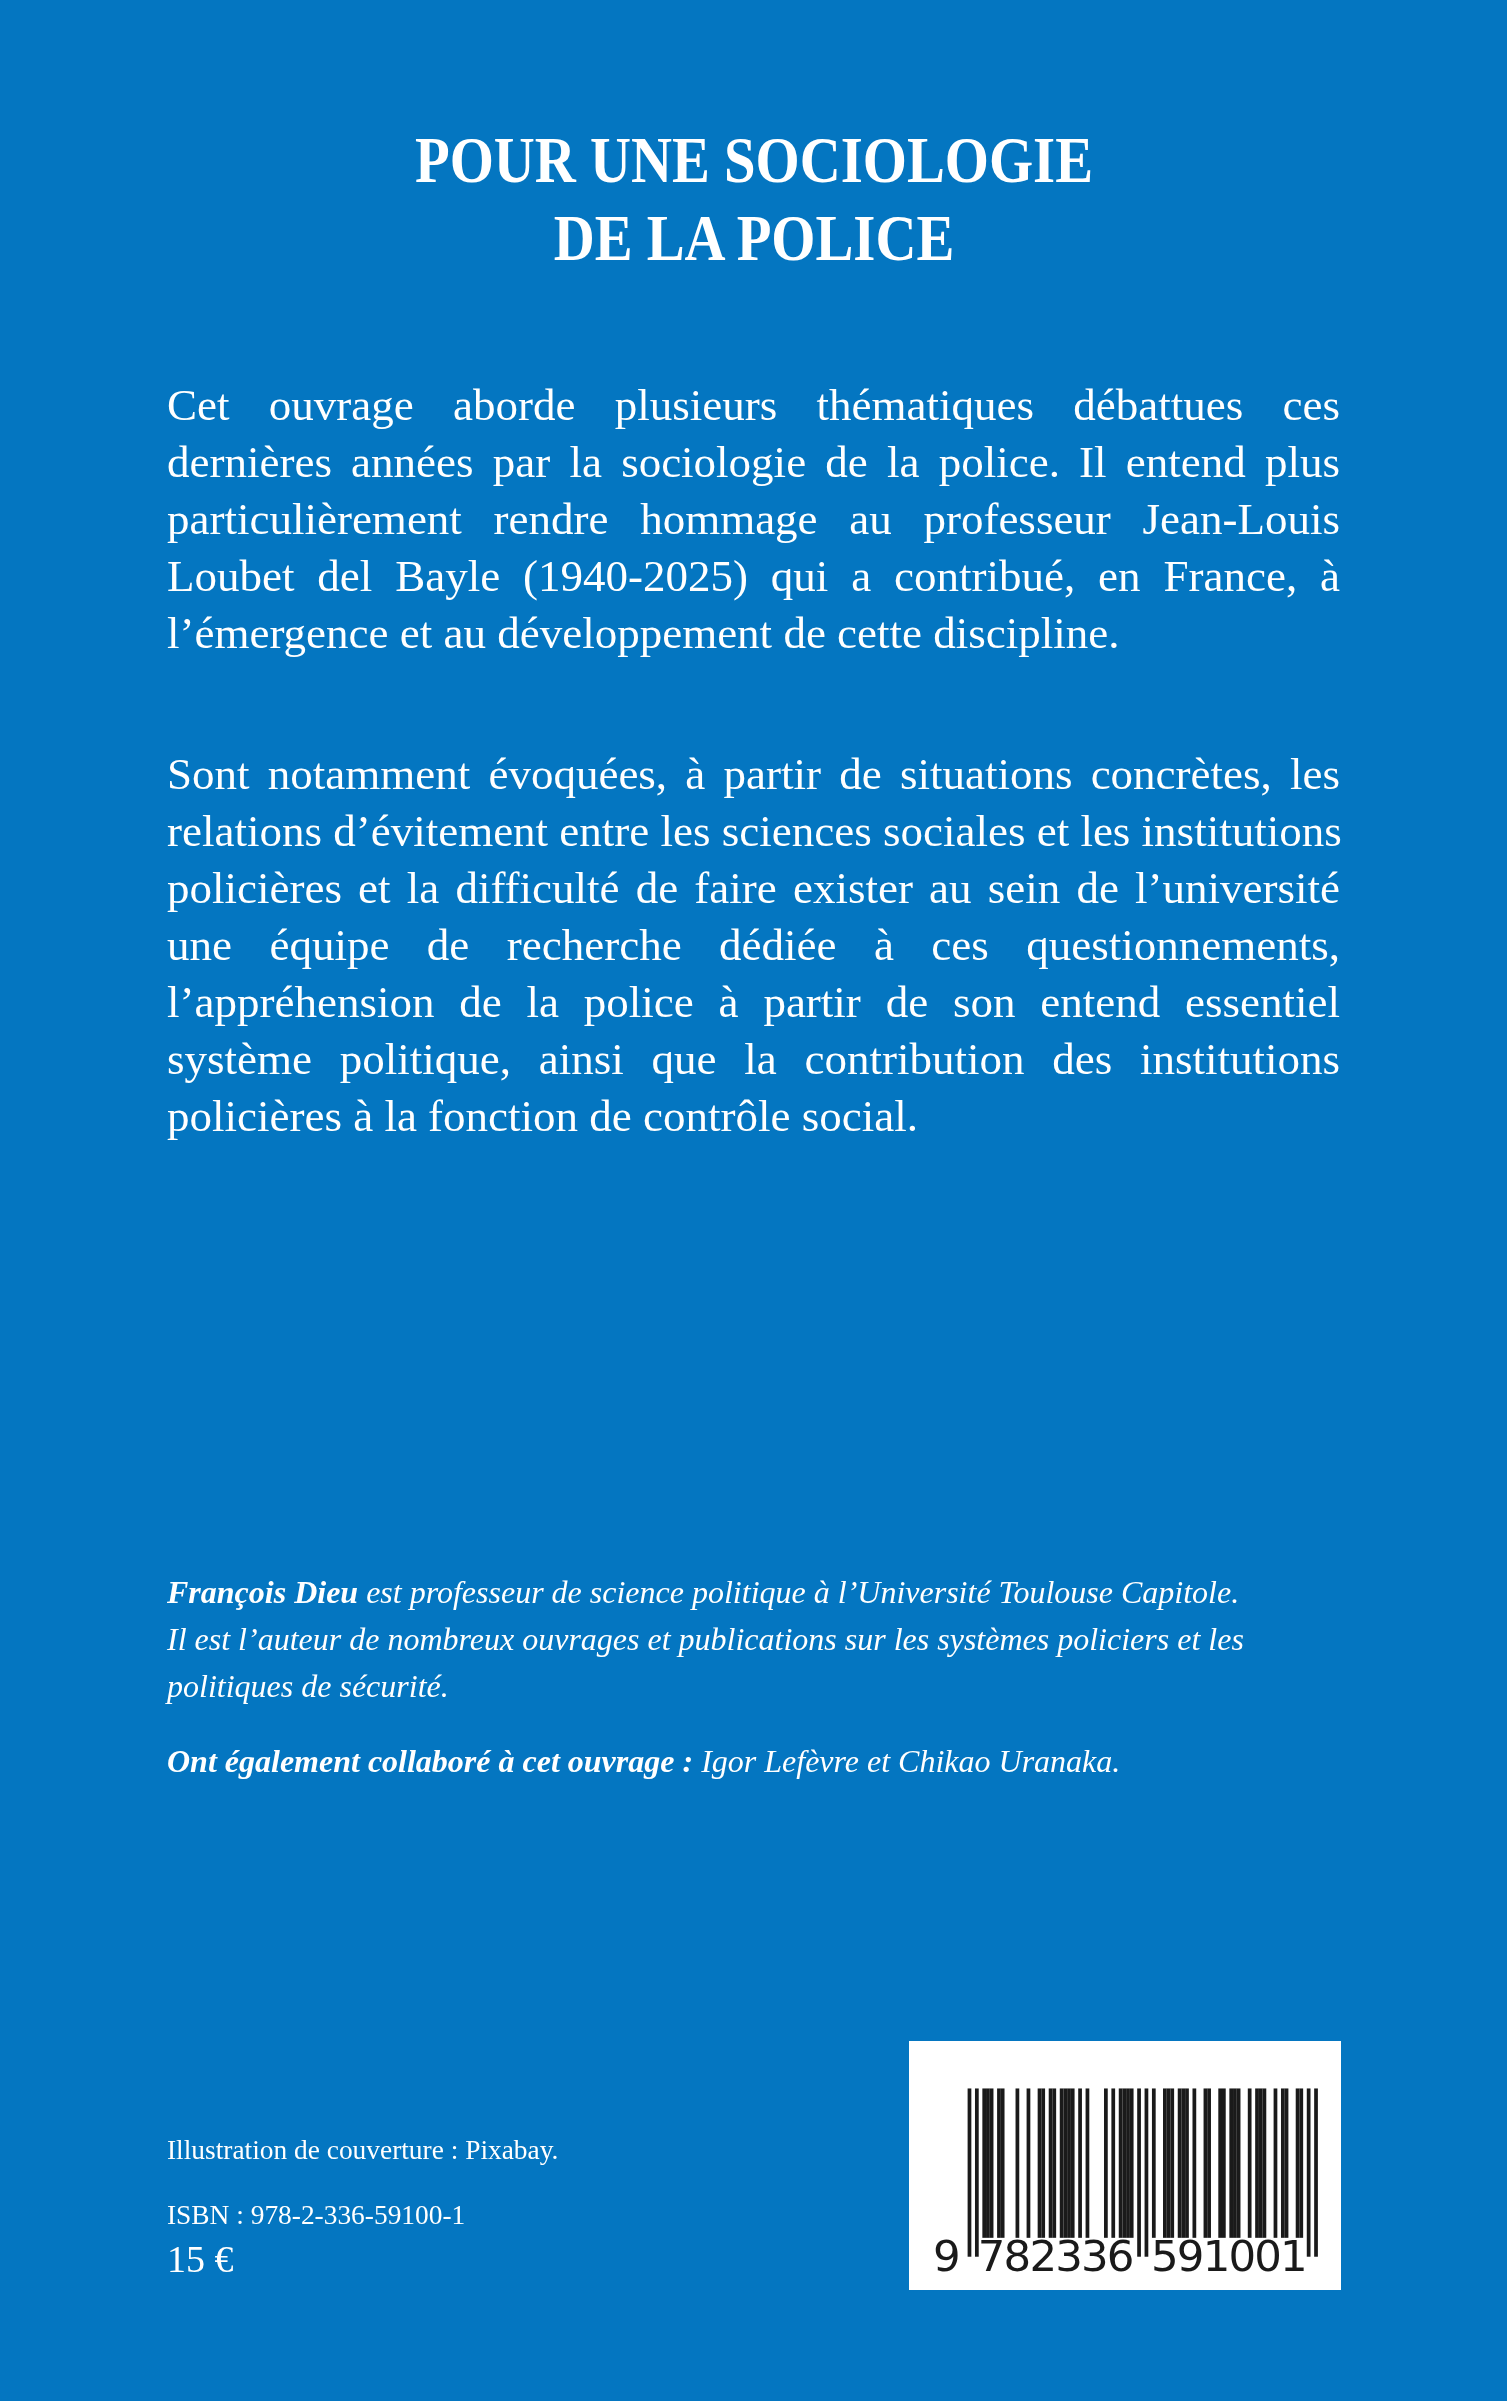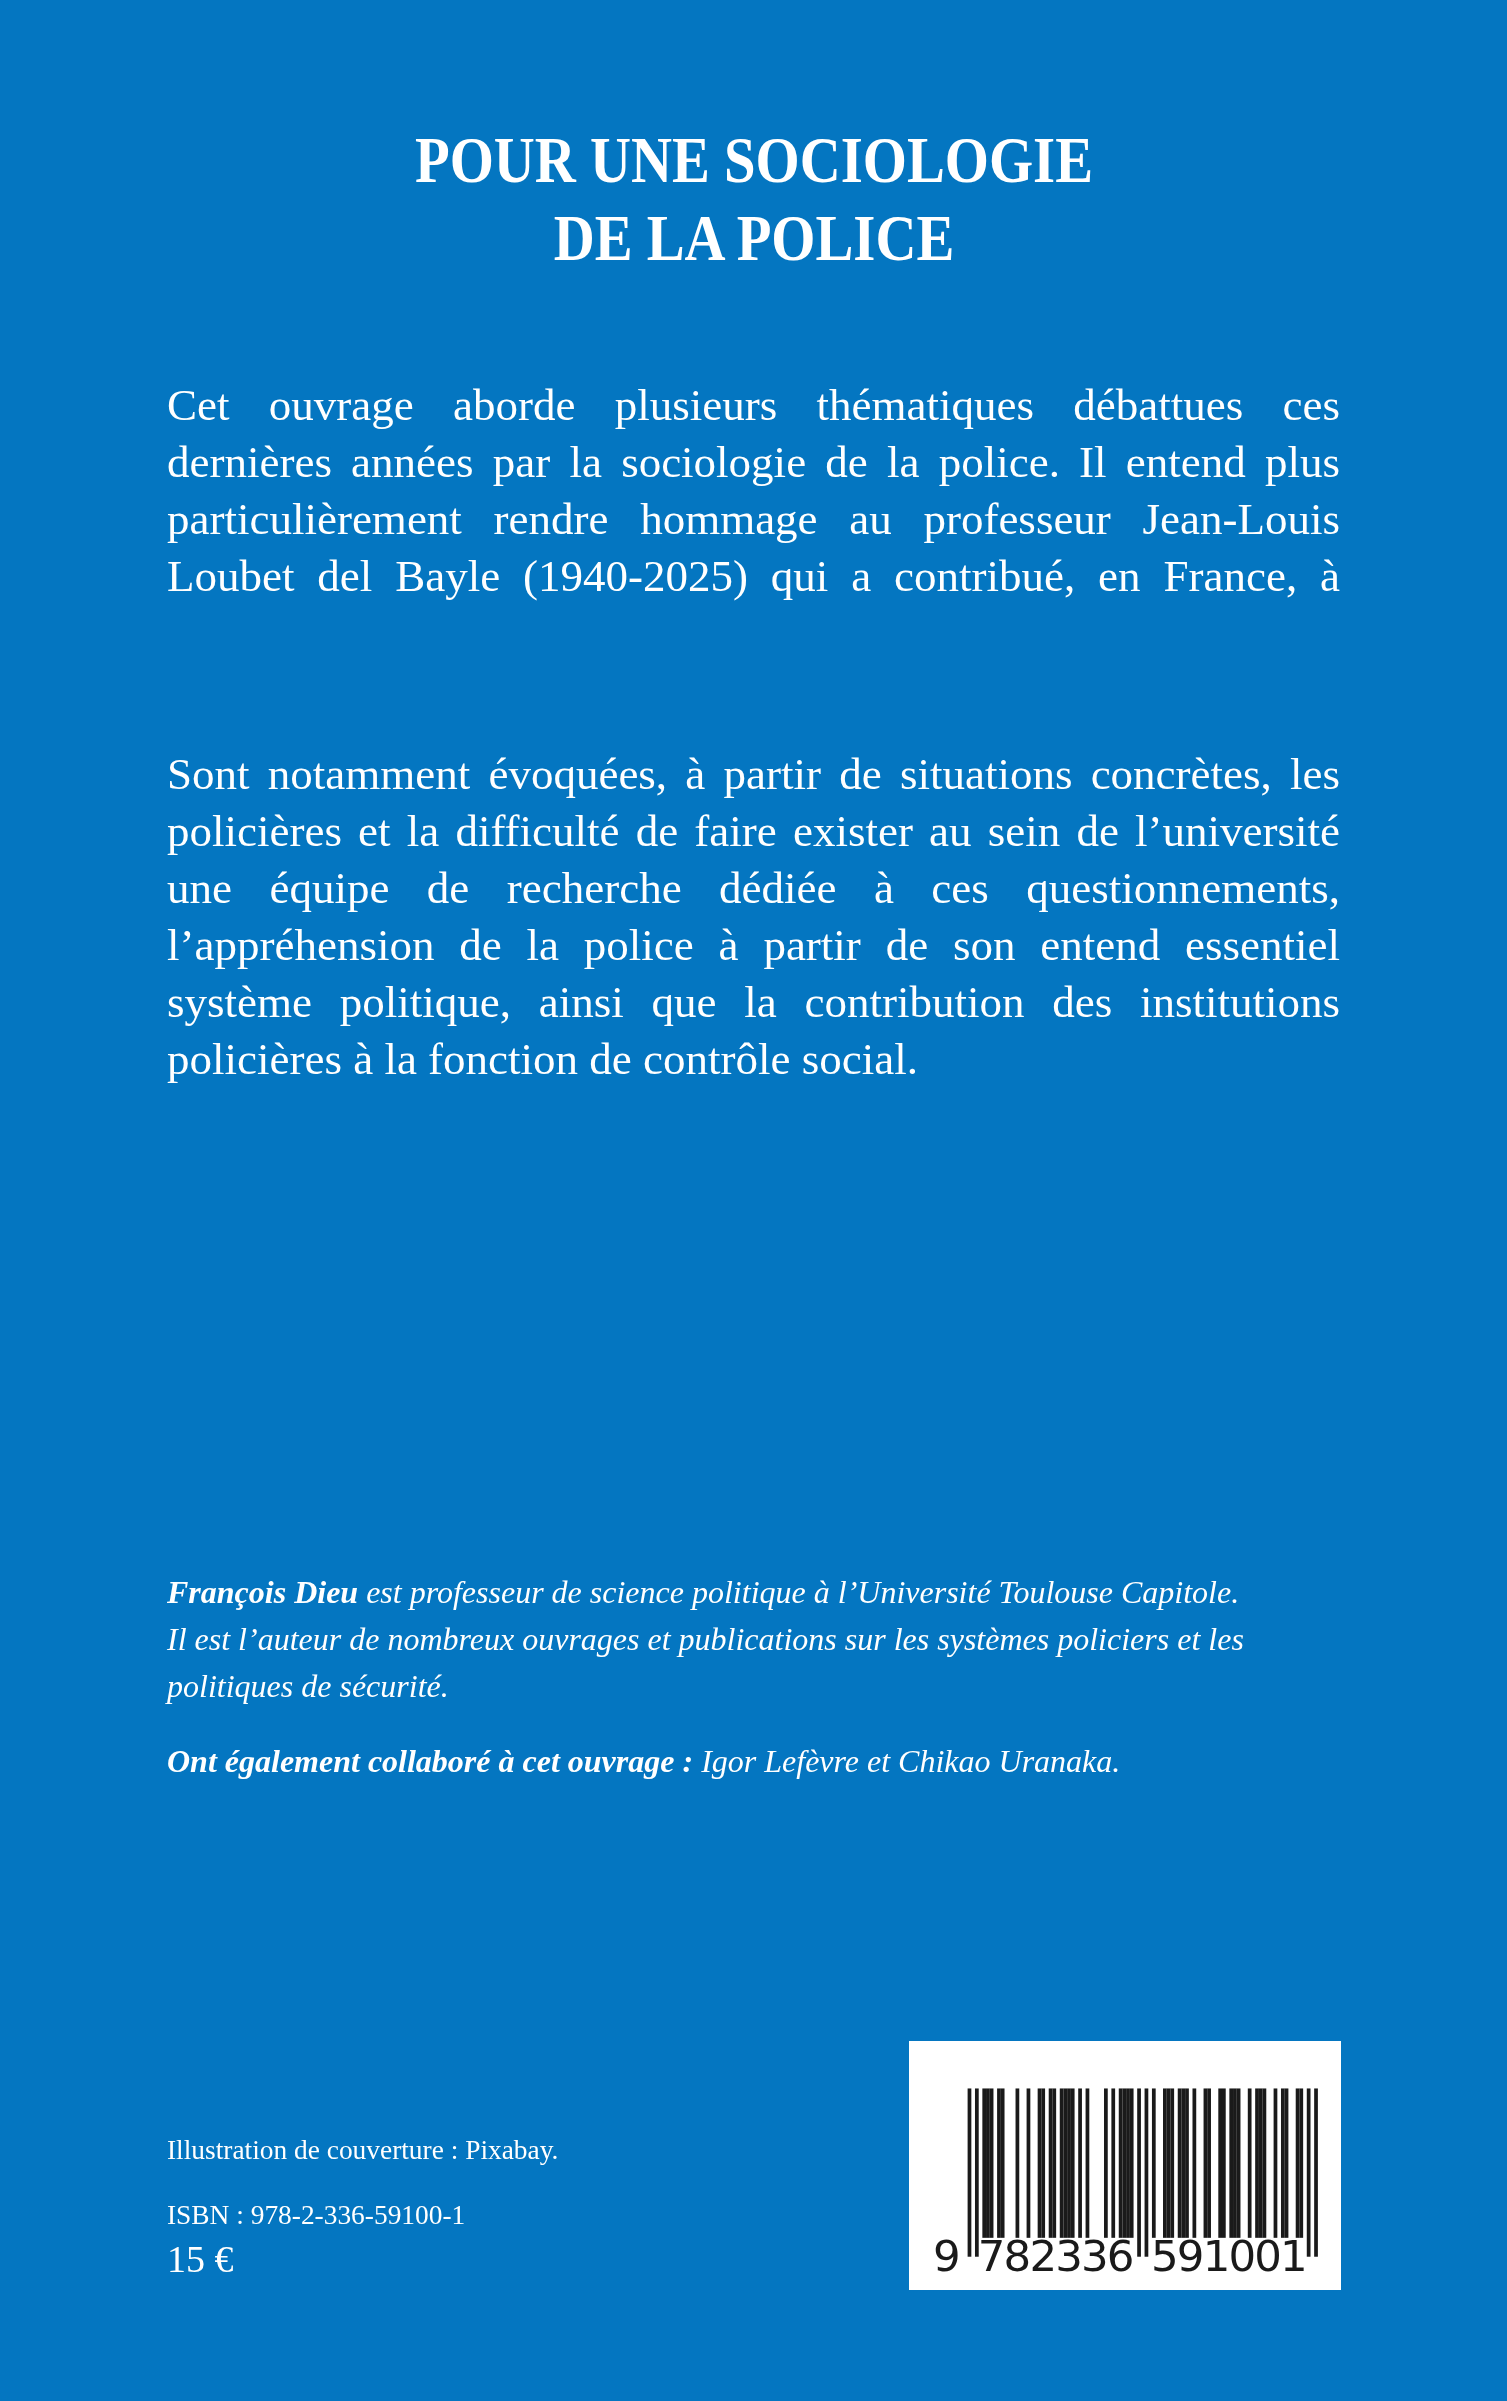--- a/index.html
+++ b/index.html
@@ -102,24 +102,26 @@
 <div class="title">
   <div>POUR UNE SOCIOLOGIE</div>
   <div>DE LA POLICE</div>
 </div>
 
 <div class="body-para" style="top:377px;">
   <span class="line">Cet ouvrage aborde plusieurs thématiques débattues ces</span>
   <span class="line">dernières années par la sociologie de la police. Il entend plus</span>
   <span class="line">particulièrement rendre hommage au professeur Jean-Louis</span>
   <span class="line">Loubet del Bayle (1940-2025) qui a contribué, en France, à</span>
+  <span class="line last">l’émergence et au développement de cette discipline.</span>
 </div>
 
 <div class="body-para" style="top:746px;">
   <span class="line">Sont notamment évoquées, à partir de situations concrètes, les</span>
+  <span class="line">relations d’évitement entre les sciences sociales et les institutions</span>
   <span class="line">policières et la difficulté de faire exister au sein de l’université</span>
   <span class="line">une équipe de recherche dédiée à ces questionnements,</span>
   <span class="line">l’appréhension de la police à partir de son entend essentiel</span>
   <span class="line">système politique, ainsi que la contribution des institutions</span>
   <span class="line last">policières à la fonction de contrôle social.</span>
 </div>
 
 <div class="bio" style="top:1530px;margin-top:39px;">
   <span class="line"><b>François Dieu</b><span> est professeur de science politique à l’Université Toulouse Capitole.</span></span>
   <span class="line">Il est l’auteur de nombreux ouvrages et publications sur les systèmes policiers et les</span>

